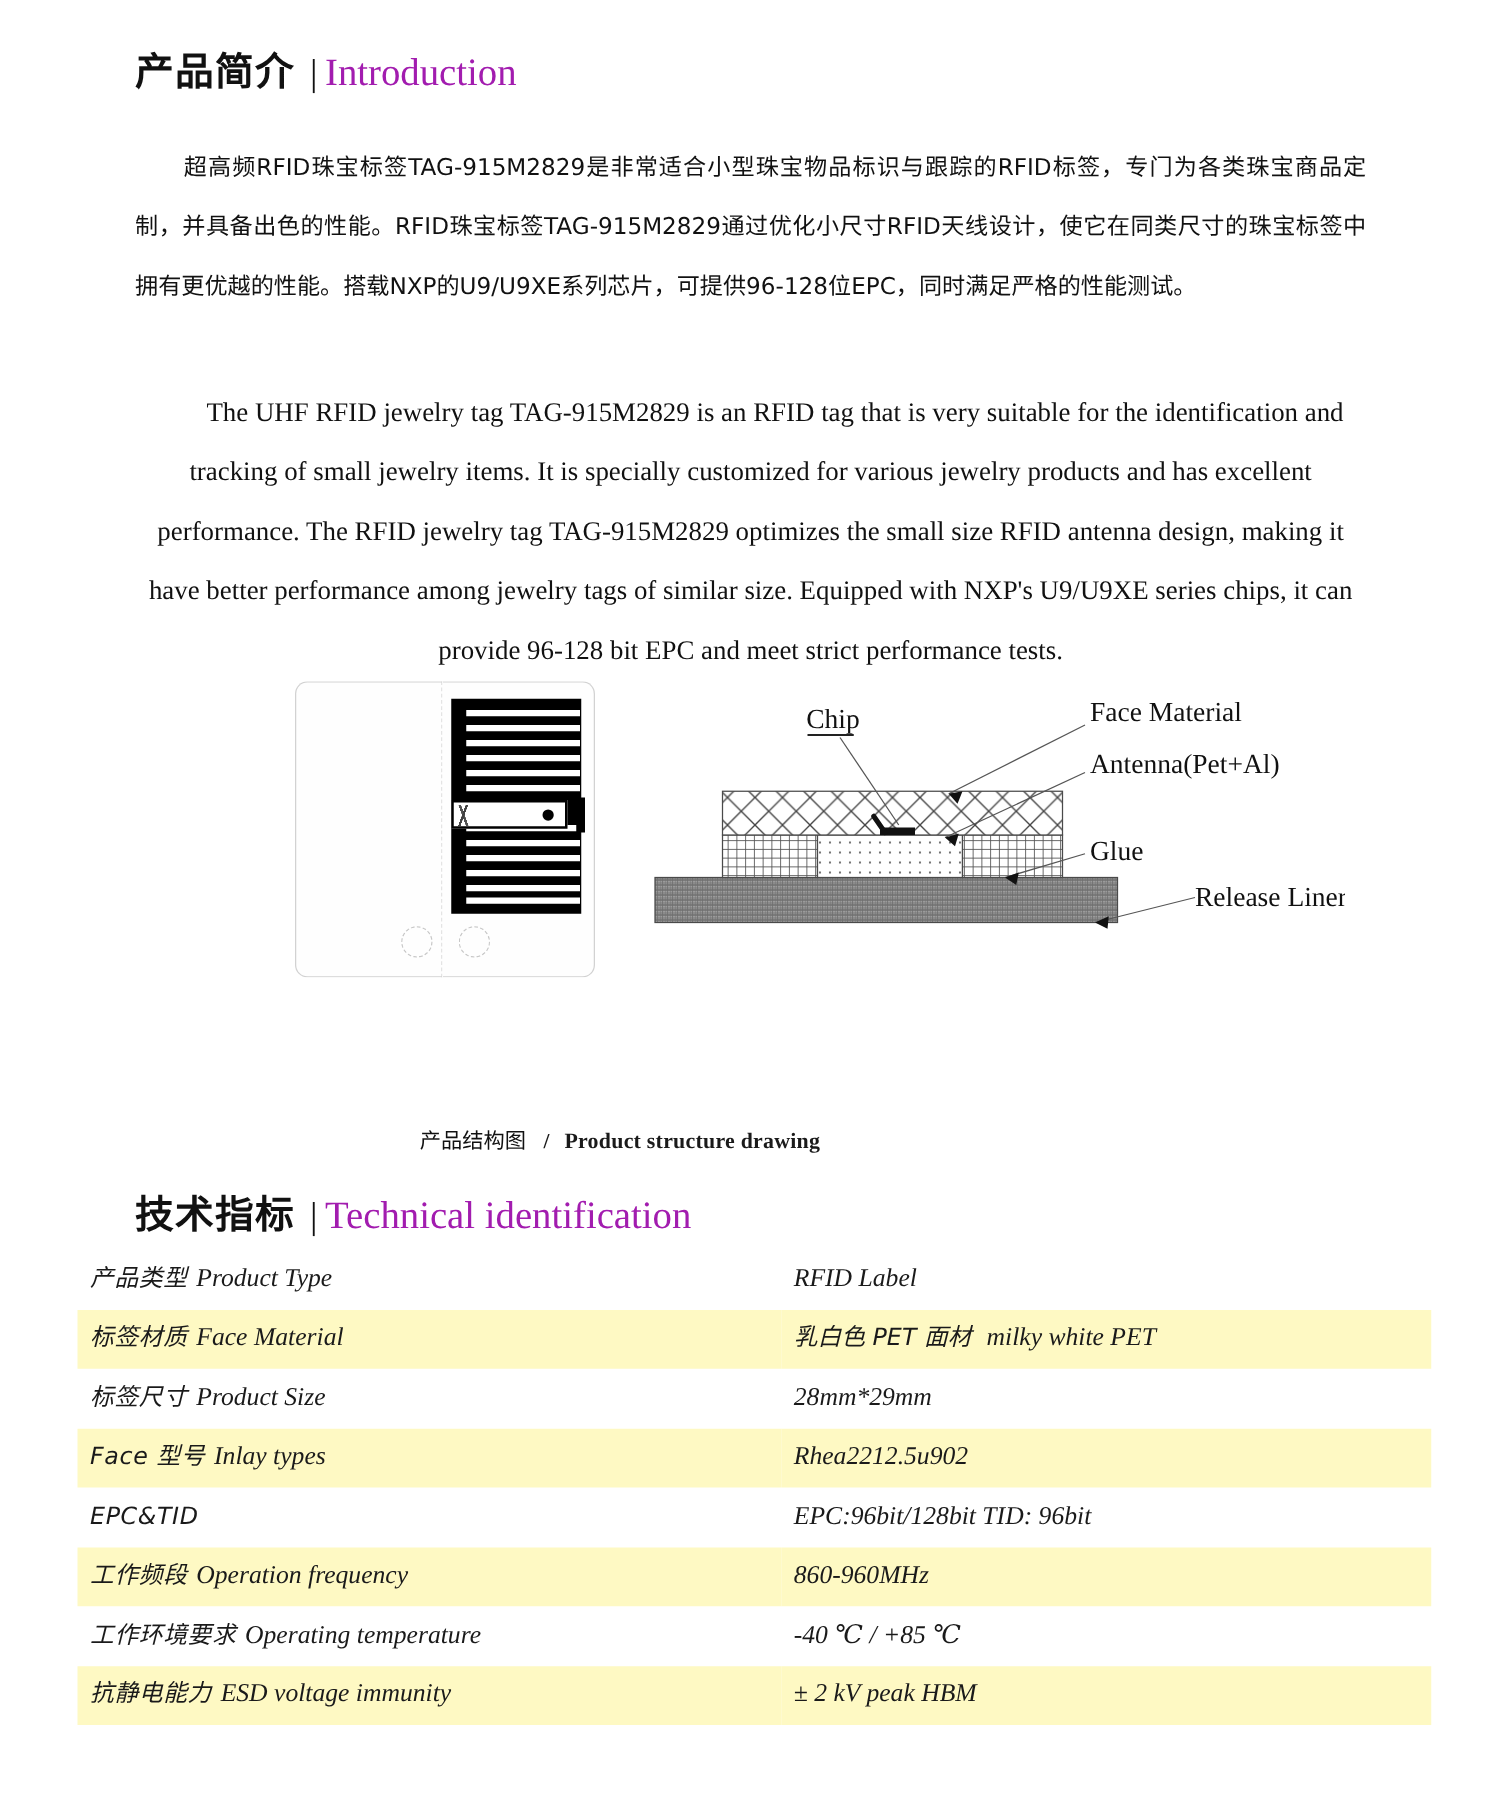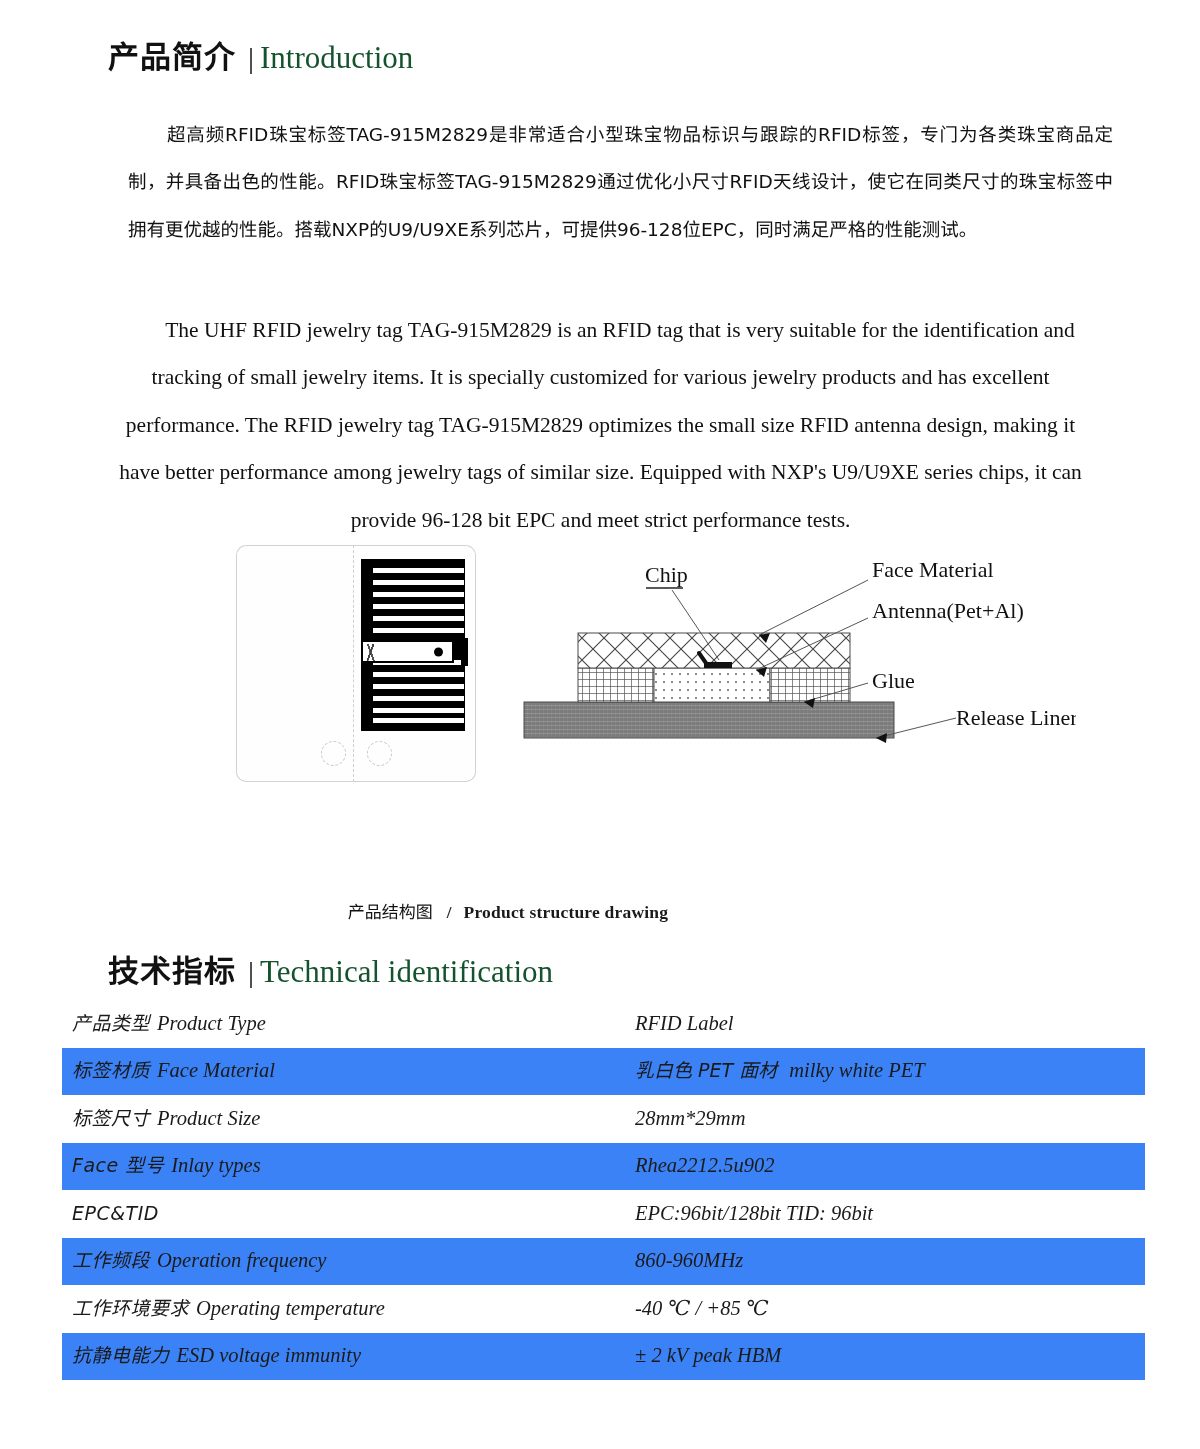--- a/index.html
+++ b/index.html
@@ -36,21 +36,21 @@
     font-size: 30px;
     font-weight: 400;
     color: #111;
     margin: 0 6px 0 12px;
     line-height: 1;
   }
   .section-heading .en {
     font-family: "Liberation Serif", serif;
     font-size: 31px;
     font-weight: 400;
-    color: #14532d;
+    color: #a21caf;
   }
   #intro-heading { top: 32px; text-align: right; }
   #spec-heading  { top: 946px; }
 
   
   .para {
     position: absolute;
     left: 108px;
     width: 985px;
     line-height: 47.5px;
@@ -64,21 +64,21 @@
     color: #111;
     text-indent: 39px;
   }
   .para.en-para {
     font-family: "Liberation Serif", "DejaVu Serif", serif;
     font-size: 21.5px;
     color: #111;
     text-indent: 39px;
     text-align: center;
   }
-  #intro-cn { top: 92px; margin-left: 20px; }
+  #intro-cn { top: 92px; }
   #intro-en { top: 285px; }
 
   
   #figures {
     position: absolute;
     top: 540px;
     left: 0;
     width: 1200px;
     height: 250px;
   }
@@ -185,21 +185,21 @@
     top: 10px;
     width: 560px;
     height: 200px;
   }
   #structure-diagram svg { display:block; width: 560px; height: 200px; }
 
   
   #figure-caption {
     position: absolute;
     top: 898px;
-    left: 12px;
+    left: 0;
     width: 992px;
     text-align: center;
     white-space: nowrap;
   }
   #figure-caption .cap-cn {
     font-family: "DejaVu Sans", "Liberation Sans", sans-serif;
     font-size: 17px;
     color: #111;
   }
   #figure-caption .cap-slash {
@@ -218,21 +218,21 @@
   
   #spec-table {
     position: absolute;
     left: 62px;
     top: 1000px;
     width: 1073px;
     border-collapse: collapse;
     table-layout: fixed;
   }
   #spec-table tr { height: 47.5px; }
-  #spec-table tr.alt { background: #3b82f6; }
+  #spec-table tr.alt { background: #fef9c3; }
   #spec-table td {
     padding: 0 0 0 10px;
     vertical-align: middle;
     border: none;
     font-size: 20px;
     color: #1a1a1a;
     line-height: 1.25;
     font-style: italic;
   }
   #spec-table td.label { width: 553px; }

